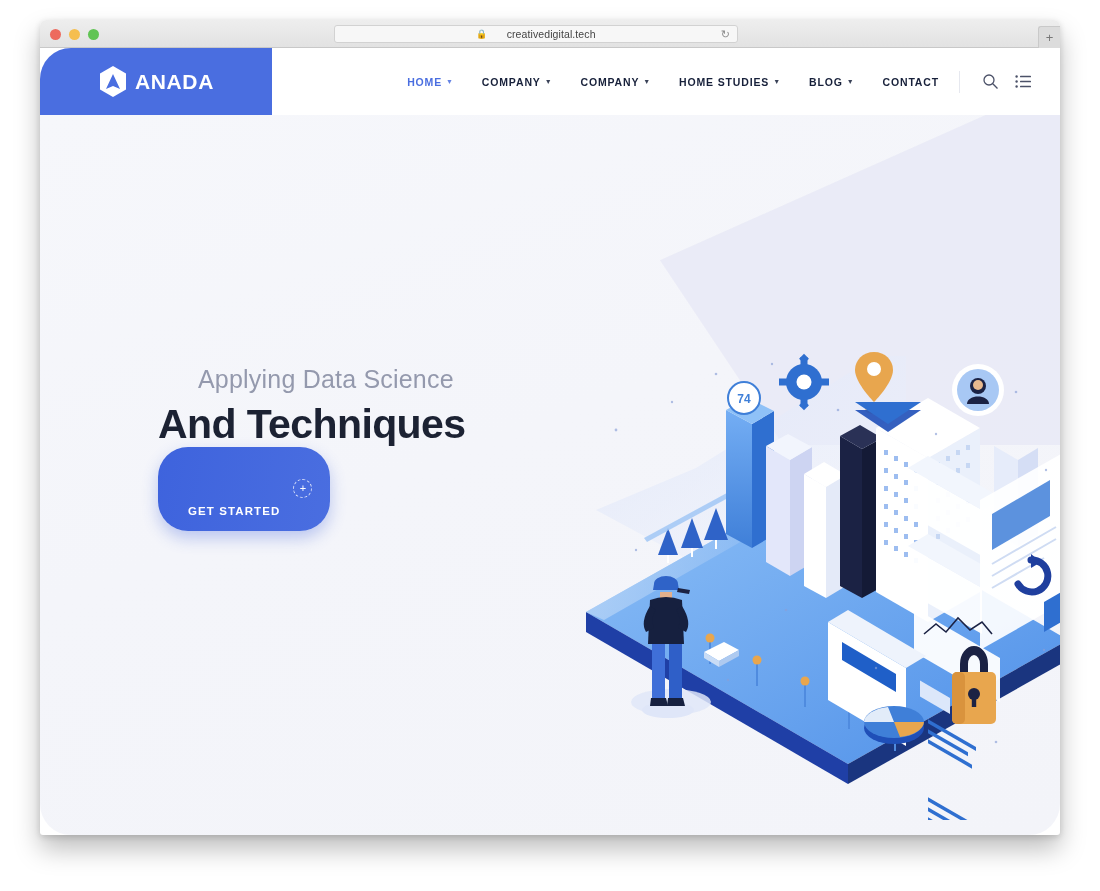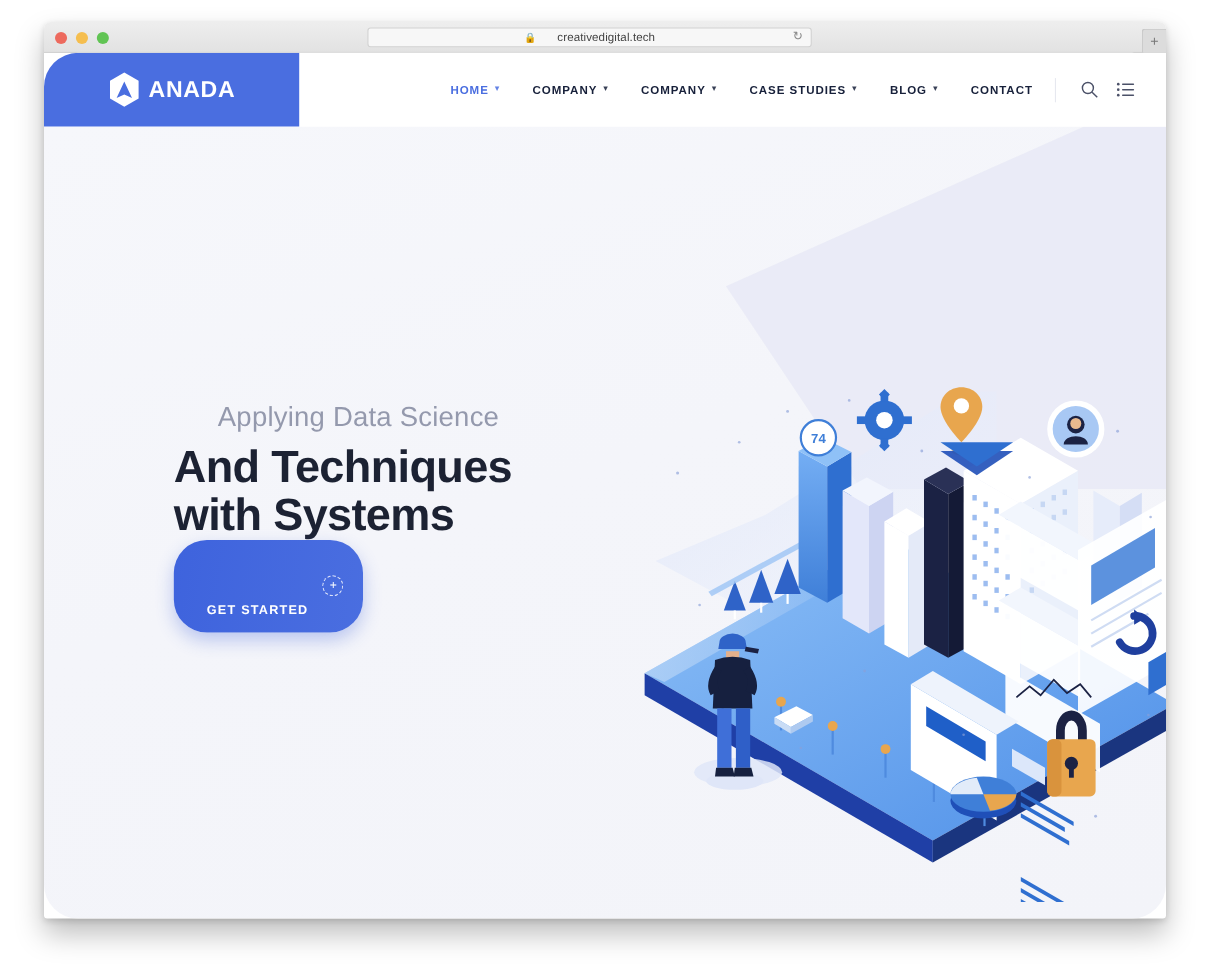--- a/index.html
+++ b/index.html
@@ -185,21 +185,21 @@
         </div>
         <div class="nav-item">
           <span>COMPANY</span>
           <span class="caret">▼</span>
         </div>
         <div class="nav-item">
           <span>COMPANY</span>
           <span class="caret">▼</span>
         </div>
         <div class="nav-item">
-          <span>CASE STUDIES</span>
+          <span>HOME STUDIES</span>
           <span class="caret">▼</span>
         </div>
         <div class="nav-item">
           <span>BLOG</span>
           <span class="caret">▼</span>
         </div>
         <div class="nav-item">
           <span>CONTACT</span>
         </div>
 
@@ -227,21 +227,20 @@
     </header>
 
     <section class="hero">
       <div class="hero-shape"></div>
 
       <div class="hero-inner">
         <div class="hero-copy">
           <div class="eyebrow">Applying Data Science</div>
           <h1 class="hero-title">
             <span>And Techniques</span><br>
-            <span>with Systems</span>
           </h1>
           <button class="cta">
             <span class="cta-label">GET STARTED</span>
             <span class="cta-plus">+</span>
           </button>
         </div>
 
         <div class="illus">
           <svg viewBox="0 0 500 470" width="500" height="470">
             <defs>

